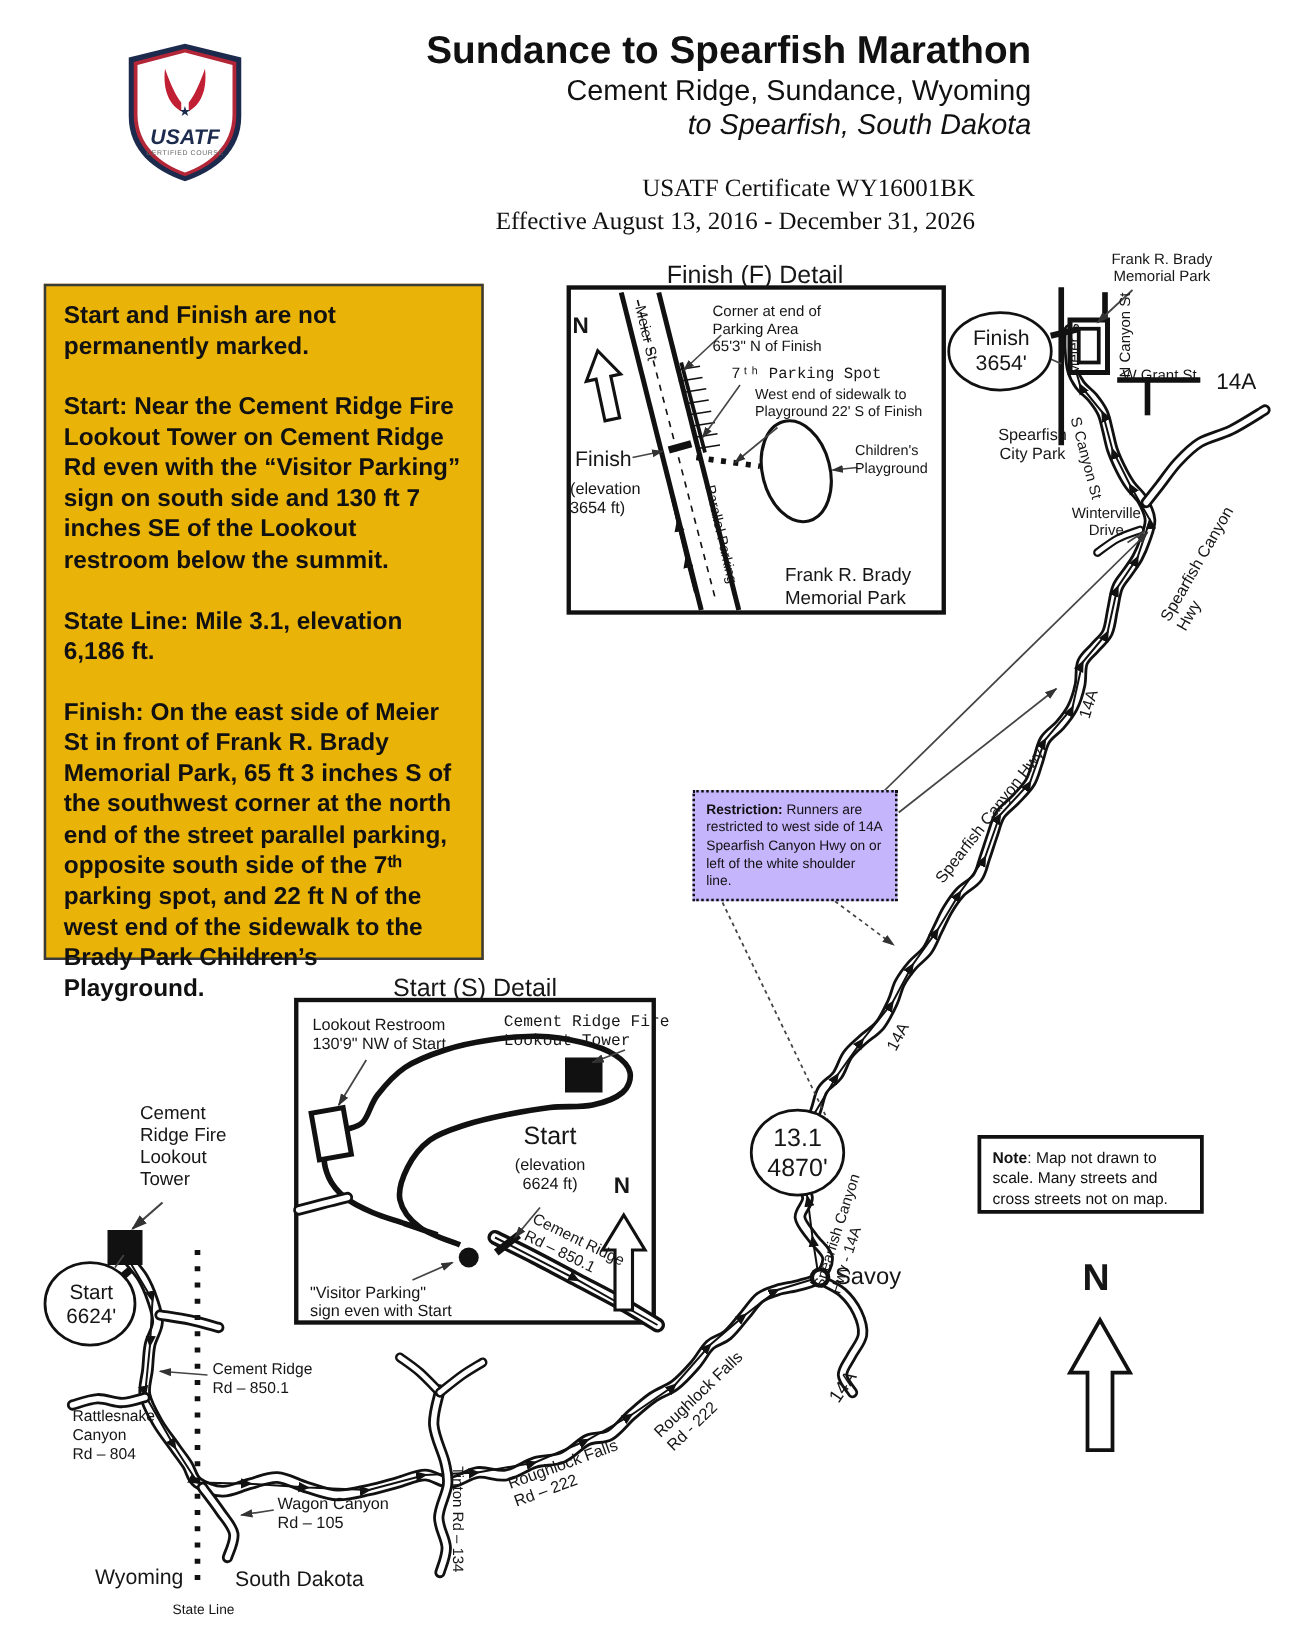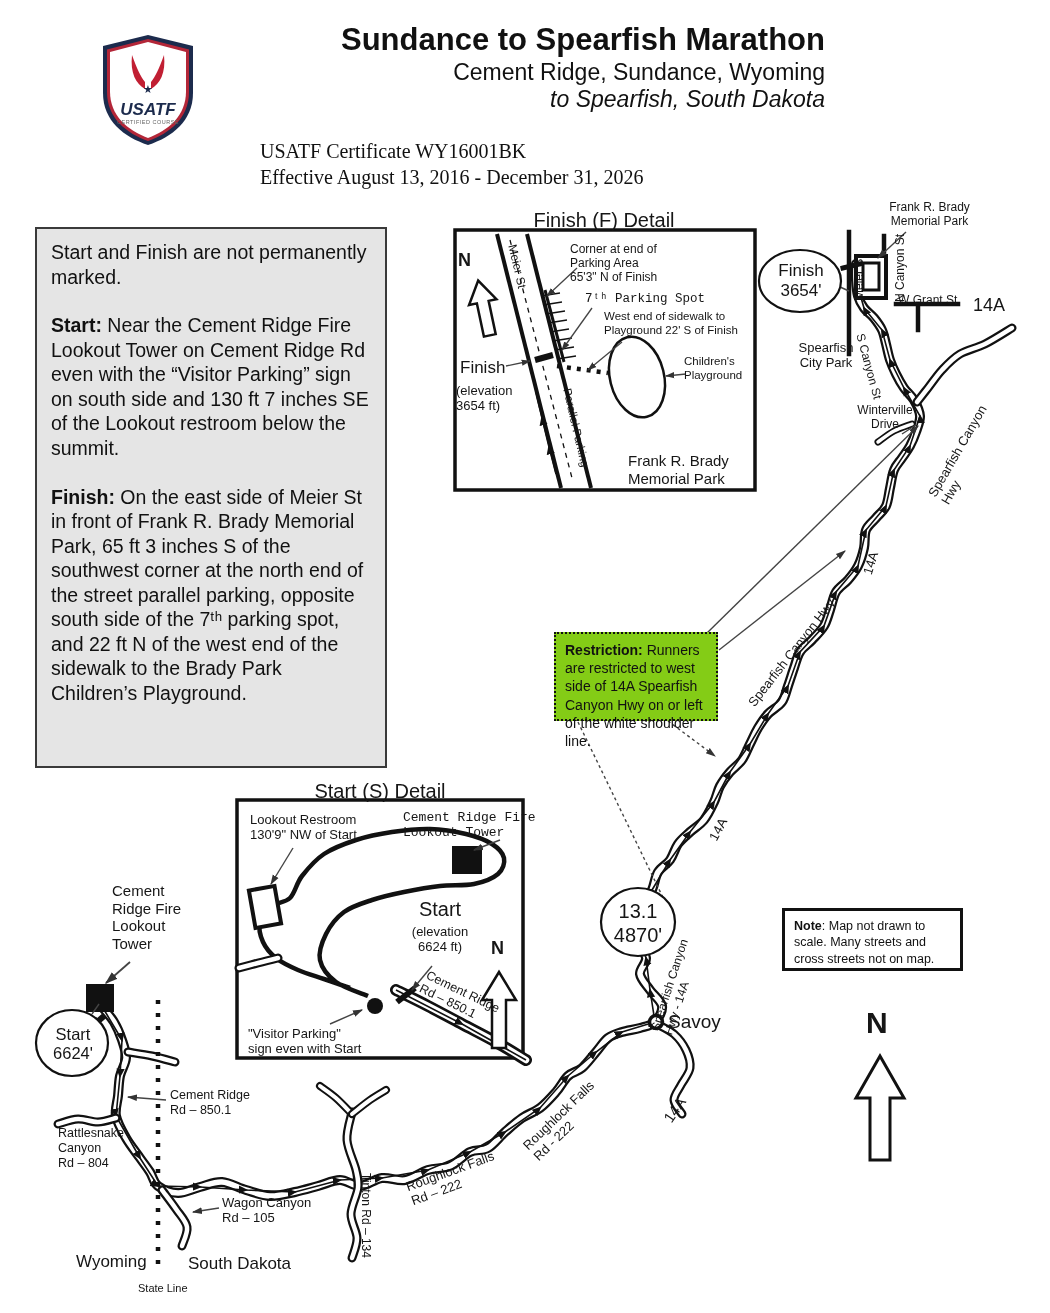--- a/index.html
+++ b/index.html
@@ -7,28 +7,28 @@
         font-family:"Liberation Sans",sans-serif;color:#111;}
   .lbl{position:absolute;font:12px/1.18 "Liberation Sans",sans-serif;color:#161616;
        white-space:pre-line;z-index:4;}
   .ctr{text-align:center;}
   .rot{transform-origin:0 0;}
   #map-svg{position:absolute;left:0;top:0;z-index:1;}
   .hdr{position:absolute;left:215px;top:22px;width:610px;text-align:right;z-index:4;}
   .hdr .t1{font-size:31px;font-weight:bold;}
   .hdr .t2{font-size:23px;margin-top:1px;}
   .hdr .t3{font-size:23px;font-style:italic;}
-  .cert{position:absolute;left:260px;top:138px;width:520px;text-align:left;z-index:4;
+  .cert{position:absolute;left:260px;top:138px;width:520px;text-align:right;z-index:4;
         font-family:"Liberation Serif",serif;font-size:20px;line-height:1.3;}
   .infobox{position:absolute;left:35px;top:227px;width:352px;height:541px;
-           border:2px solid #3a3a3a;background:#e5e5e5;z-index:3;box-sizing:border-box;
-           padding:11px 14px;font-size:19.5px;line-height:1.26;}
+           border:2px solid #3a3a3a;background:#eab308;z-index:3;box-sizing:border-box;
+           padding:11px 14px;font-size:19.5px;line-height:1.26;font-weight:bold;}
   .infobox p{margin:0 0 24px 0;}
   .restrict{position:absolute;left:554px;top:632px;width:164px;height:89px;border:2px dotted #111;
-            background:#84cc16;z-index:3;box-sizing:border-box;padding:7px 9px;font-size:14px;line-height:1.3;}
+            background:#c4b5fd;z-index:3;box-sizing:border-box;padding:7px 9px;font-size:11px;line-height:1.3;}
   .notebox{position:absolute;left:782px;top:908px;width:181px;height:63px;border:3px solid #111;
            background:#fff;z-index:3;box-sizing:border-box;padding:7px 9px;font-size:12.5px;line-height:1.3;}
   .logo{position:absolute;left:98px;top:33px;z-index:4;}
 </style>
 </head>
 <body>
 
 <div class="page">
 
   <svg id="map-svg" width="1050" height="1313" viewBox="0 0 1050 1313">
@@ -176,20 +176,21 @@
     <div class="t3">to Spearfish, South Dakota</div>
   </div>
   <div class="cert">
     <div>USATF Certificate WY16001BK</div>
     <div>Effective August 13, 2016 - December 31, 2026</div>
   </div>
 
   <div class="infobox">
     <p><span>Start and Finish are not permanently marked.</span></p>
     <p><b>Start:</b><span> Near the Cement Ridge Fire Lookout Tower on Cement Ridge Rd even with the “Visitor Parking” sign on south side and 130 ft 7 inches SE of the Lookout restroom below the summit.</span></p>
+    <p><b>State Line:</b><span>  Mile 3.1, elevation 6,186 ft.</span></p>
     <p><b>Finish:</b><span>  On the east side of Meier St in front of Frank R. Brady Memorial Park, 65 ft 3 inches S of the southwest corner at the north end of the street parallel parking, opposite south side of the 7ᵗʰ parking spot, and 22 ft N of the west end of the sidewalk to the Brady Park Children’s Playground.</span></p>
   </div>
 
   <div class="restrict">
     <b>Restriction:</b><span> Runners are restricted to west side of 14A  Spearfish Canyon Hwy on or left of the white shoulder  line.</span>
   </div>
   <div class="notebox">
     <b>Note</b><span>: Map not drawn to scale. Many streets and cross streets not on map.</span>
   </div>
 

